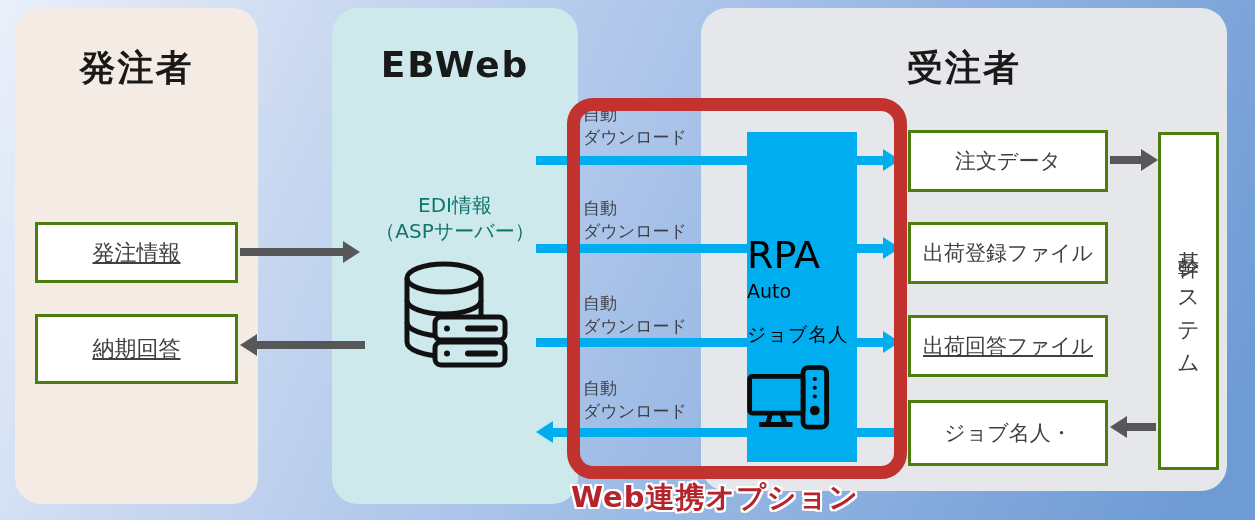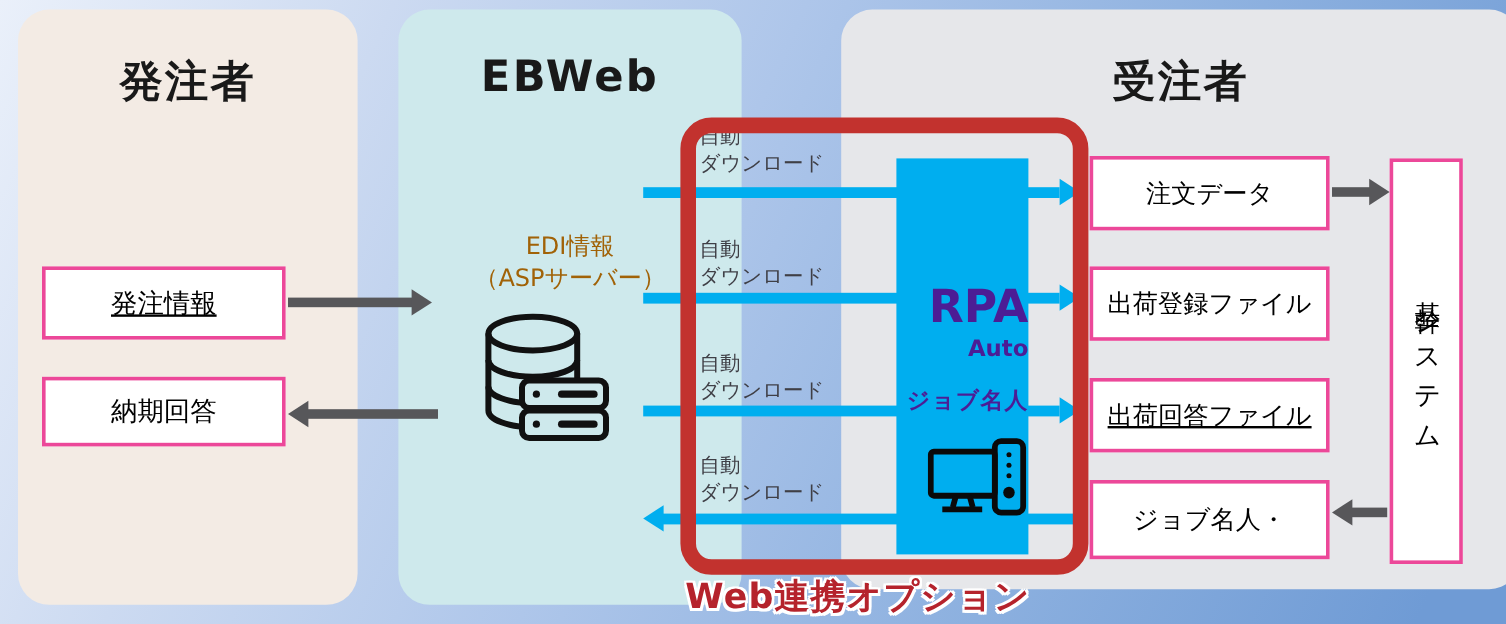--- a/index.html
+++ b/index.html
@@ -4,50 +4,50 @@
 <style>
   html,body{margin:0;padding:0;}
   body{
     font-family:"DejaVu Sans","Liberation Sans",sans-serif;
     width:1255px;height:520px;overflow:hidden;
   }
   .stage{
     position:relative;width:1255px;height:520px;
     background:linear-gradient(115deg,#eaf0fa 0%,#ccdaf1 22%,#aec6ea 45%,#8fb2e0 68%,#6f9bd5 95%);
   }
-  .panel{position:absolute;border-radius:26px;padding-left:40px;}
+  .panel{position:absolute;border-radius:26px;}
   .panel-orderer{left:15px;top:8px;width:243px;height:496px;background:#f3ebe4;}
   .panel-ebweb{left:332px;top:8px;width:246px;height:496px;background:#cee9ec;}
   .panel-receiver{left:701px;top:8px;width:526px;height:483px;background:#e6e7ea;}
   .panel-title{
     position:absolute;left:0;top:36px;width:100%;text-align:center;
     font-size:36px;font-weight:bold;color:#191919;letter-spacing:2px;
   }
   .wbox{
-    position:absolute;background:#ffffff;border:3px solid #ec4899;
+    position:absolute;background:#ffffff;border:3px solid #4d7c0f;
     display:flex;align-items:center;justify-content:center;
-    font-size:22px;color:#000000;box-sizing:border-box;text-align:center;
+    font-size:22px;color:#404040;box-sizing:border-box;text-align:center;
   }
   .wbox.small-text{font-size:21px;}
   .wbox .two-line{line-height:27px;font-size:21px;}
   
   .box-order-info{left:20px;top:214px;width:203px;height:61px;text-decoration:underline;}
-  .box-delivery-answer{left:20px;top:306px;width:203px;height:58px;}
+  .box-delivery-answer{left:20px;top:306px;width:203px;height:70px;text-decoration:underline;}
   
   .box-r1{left:207px;top:122px;width:200px;height:62px;}
   .box-r2{left:207px;top:214px;width:200px;height:62px;}
   .box-r3{left:207px;top:307px;width:200px;height:62px;text-decoration:underline;}
   .box-r4{left:207px;top:392px;width:200px;height:66px;}
   .box-core{
     left:457px;top:124px;width:61px;height:338px;
     writing-mode:vertical-rl;letter-spacing:6px;font-size:22px;
   }
   .edi-label{
     position:absolute;left:0;top:184px;width:100%;text-align:center;
-    font-size:20px;line-height:26px;color:#a16207;
+    font-size:20px;line-height:26px;color:#0f766e;
   }
   .db-icon{position:absolute;left:70px;top:252px;}
   
   .cline{position:absolute;height:9px;background:#00aeef;z-index:3;}
   .chead{position:absolute;width:0;height:0;z-index:3;}
   .chead.right{border-top:11px solid transparent;border-bottom:11px solid transparent;border-left:17px solid #00aeef;}
   .chead.left{border-top:11px solid transparent;border-bottom:11px solid transparent;border-right:17px solid #00aeef;}
   
   .gline{position:absolute;height:8px;background:#57575a;z-index:3;}
   .ghead{position:absolute;width:0;height:0;z-index:3;}
@@ -62,23 +62,22 @@
   .auto-label{
     position:absolute;left:583px;width:130px;z-index:4;
     font-size:17px;line-height:23px;color:#3f3f46;
   }
   .auto-1{top:103px;}
   .auto-2{top:197px;}
   .auto-3{top:292px;}
   .auto-4{top:377px;}
   .rpa-box{
     position:absolute;left:747px;top:132px;width:110px;height:330px;
-    background:#00aeef;z-index:4;display:flex;flex-direction:column;align-items:flex-end;
-    color:#4c1d95;
-    font-weight:bold;
+    background:#00aeef;z-index:4;display:flex;flex-direction:column;align-items:flex-start;
+    color:#000000;
   }
   .rpa-title{margin-top:103px;font-size:38px;line-height:40px;}
   .rpa-sub{margin-top:6px;font-size:19px;line-height:21px;}
   .rpa-product{margin-top:21px;font-size:19px;line-height:22px;letter-spacing:1px;}
   .ws-icon{margin-top:20px;}
   .option-label{
     position:absolute;left:545px;top:478px;width:340px;text-align:center;z-index:6;
     font-size:29px;font-weight:bold;color:#b5232c;letter-spacing:1px;
     text-shadow:-2px -2px 0 #fff,2px -2px 0 #fff,-2px 2px 0 #fff,2px 2px 0 #fff,
                  0 -2px 0 #fff,0 2px 0 #fff,-2px 0 0 #fff,2px 0 0 #fff;

